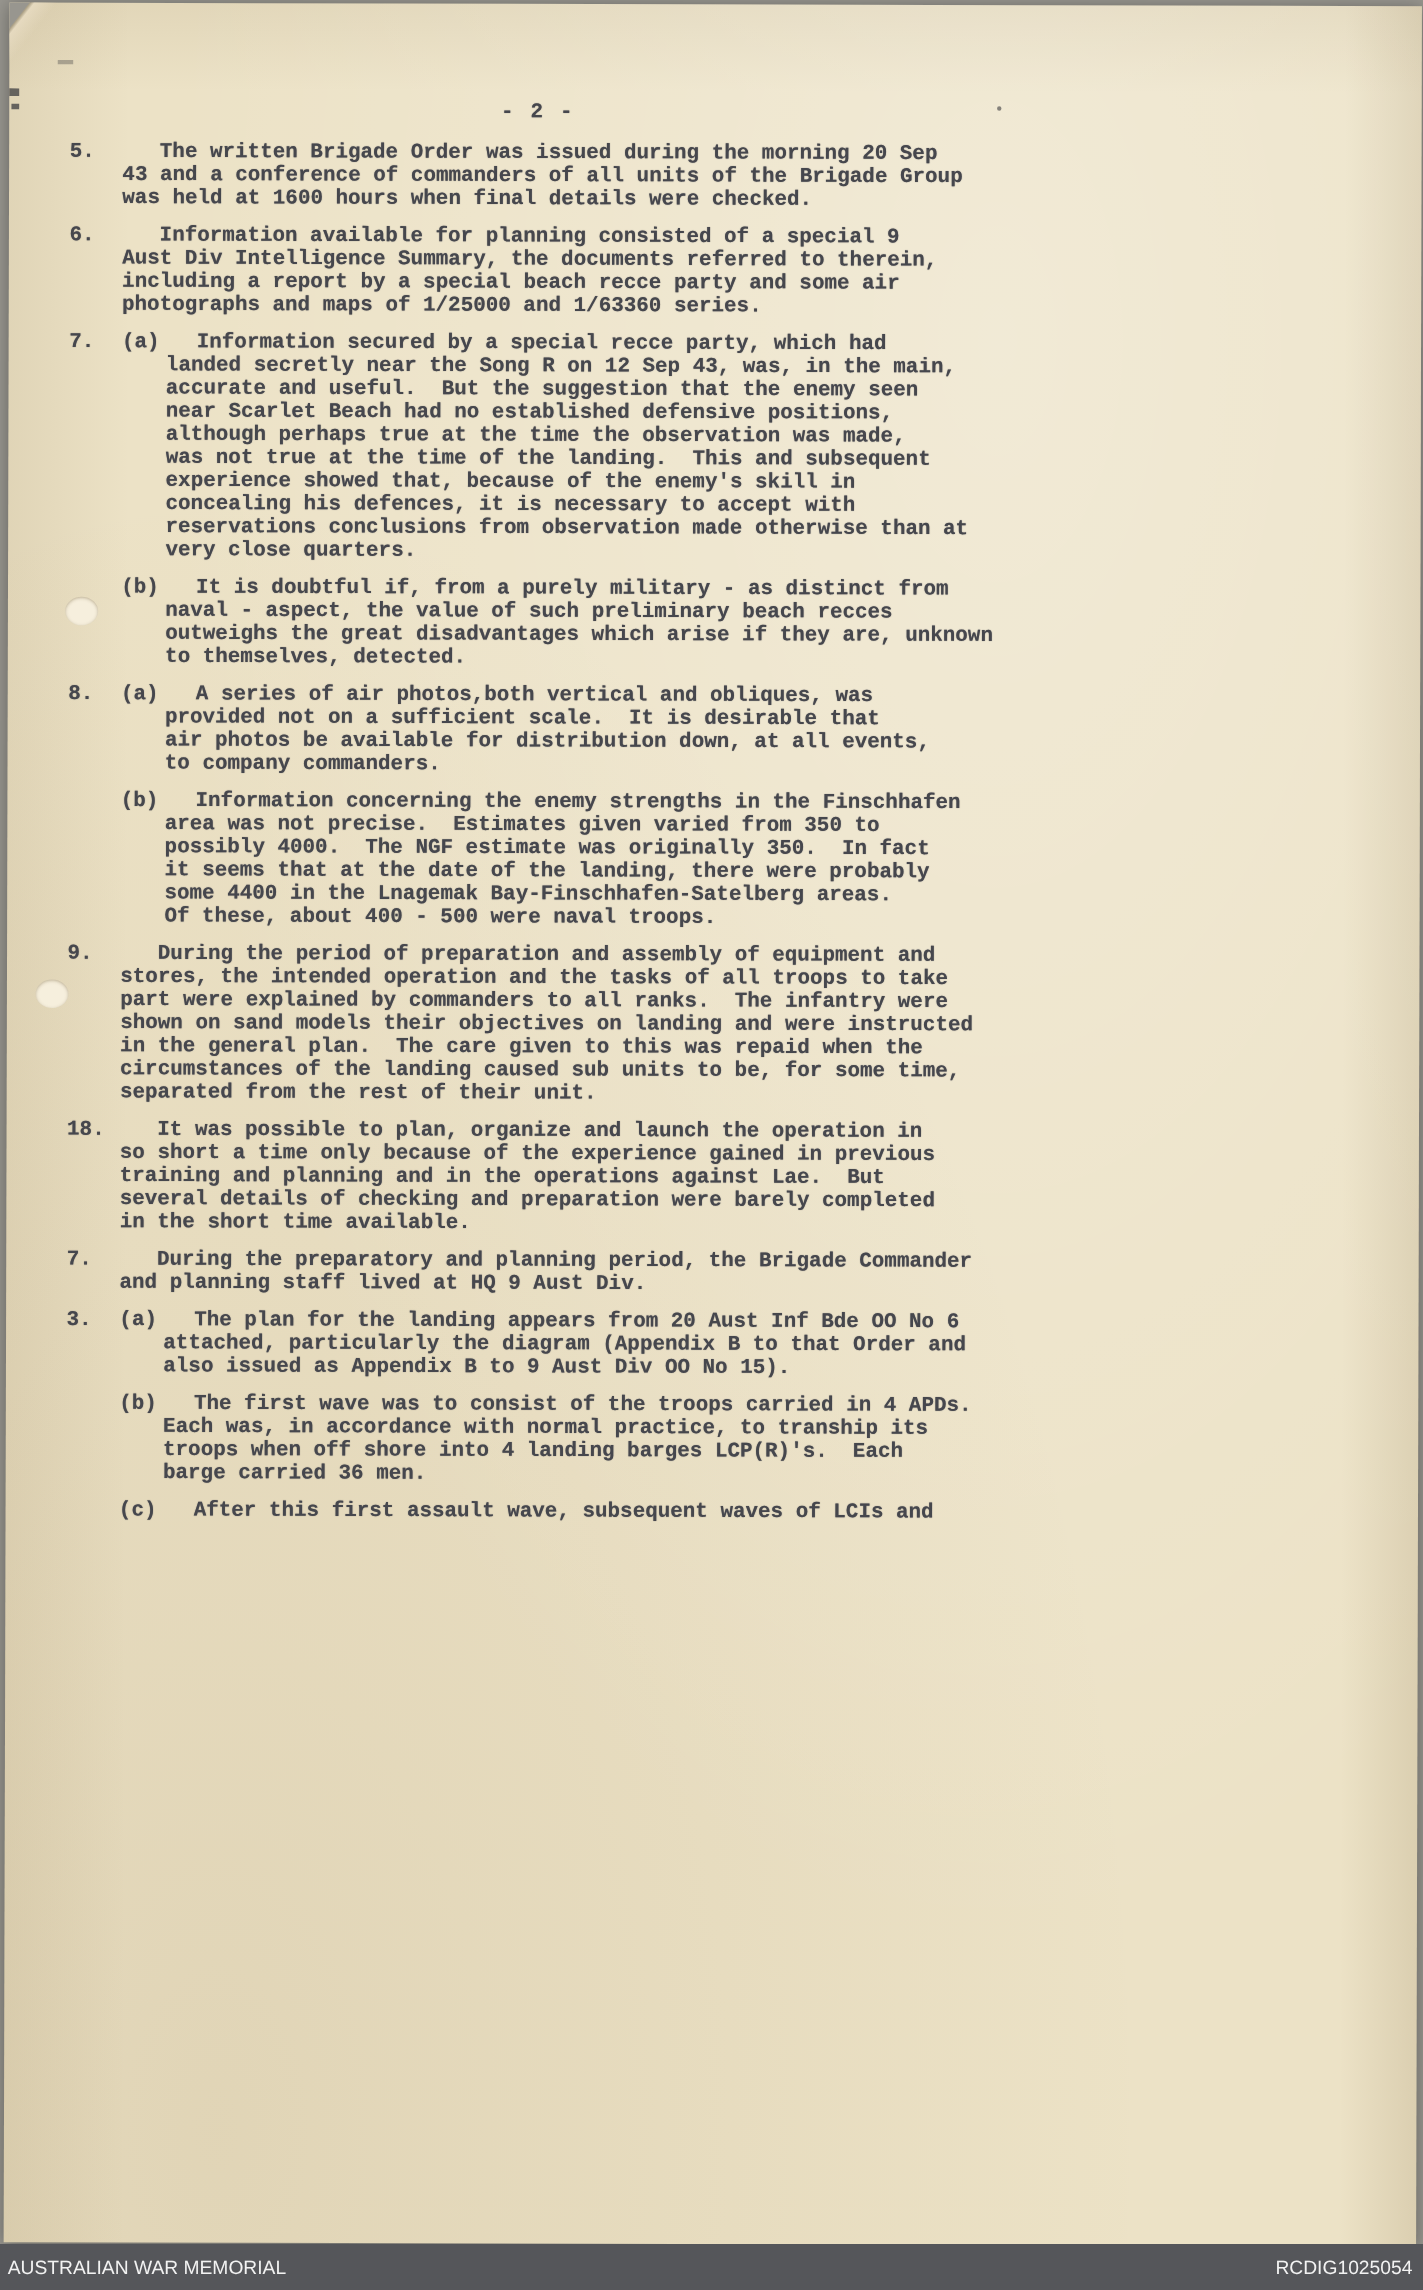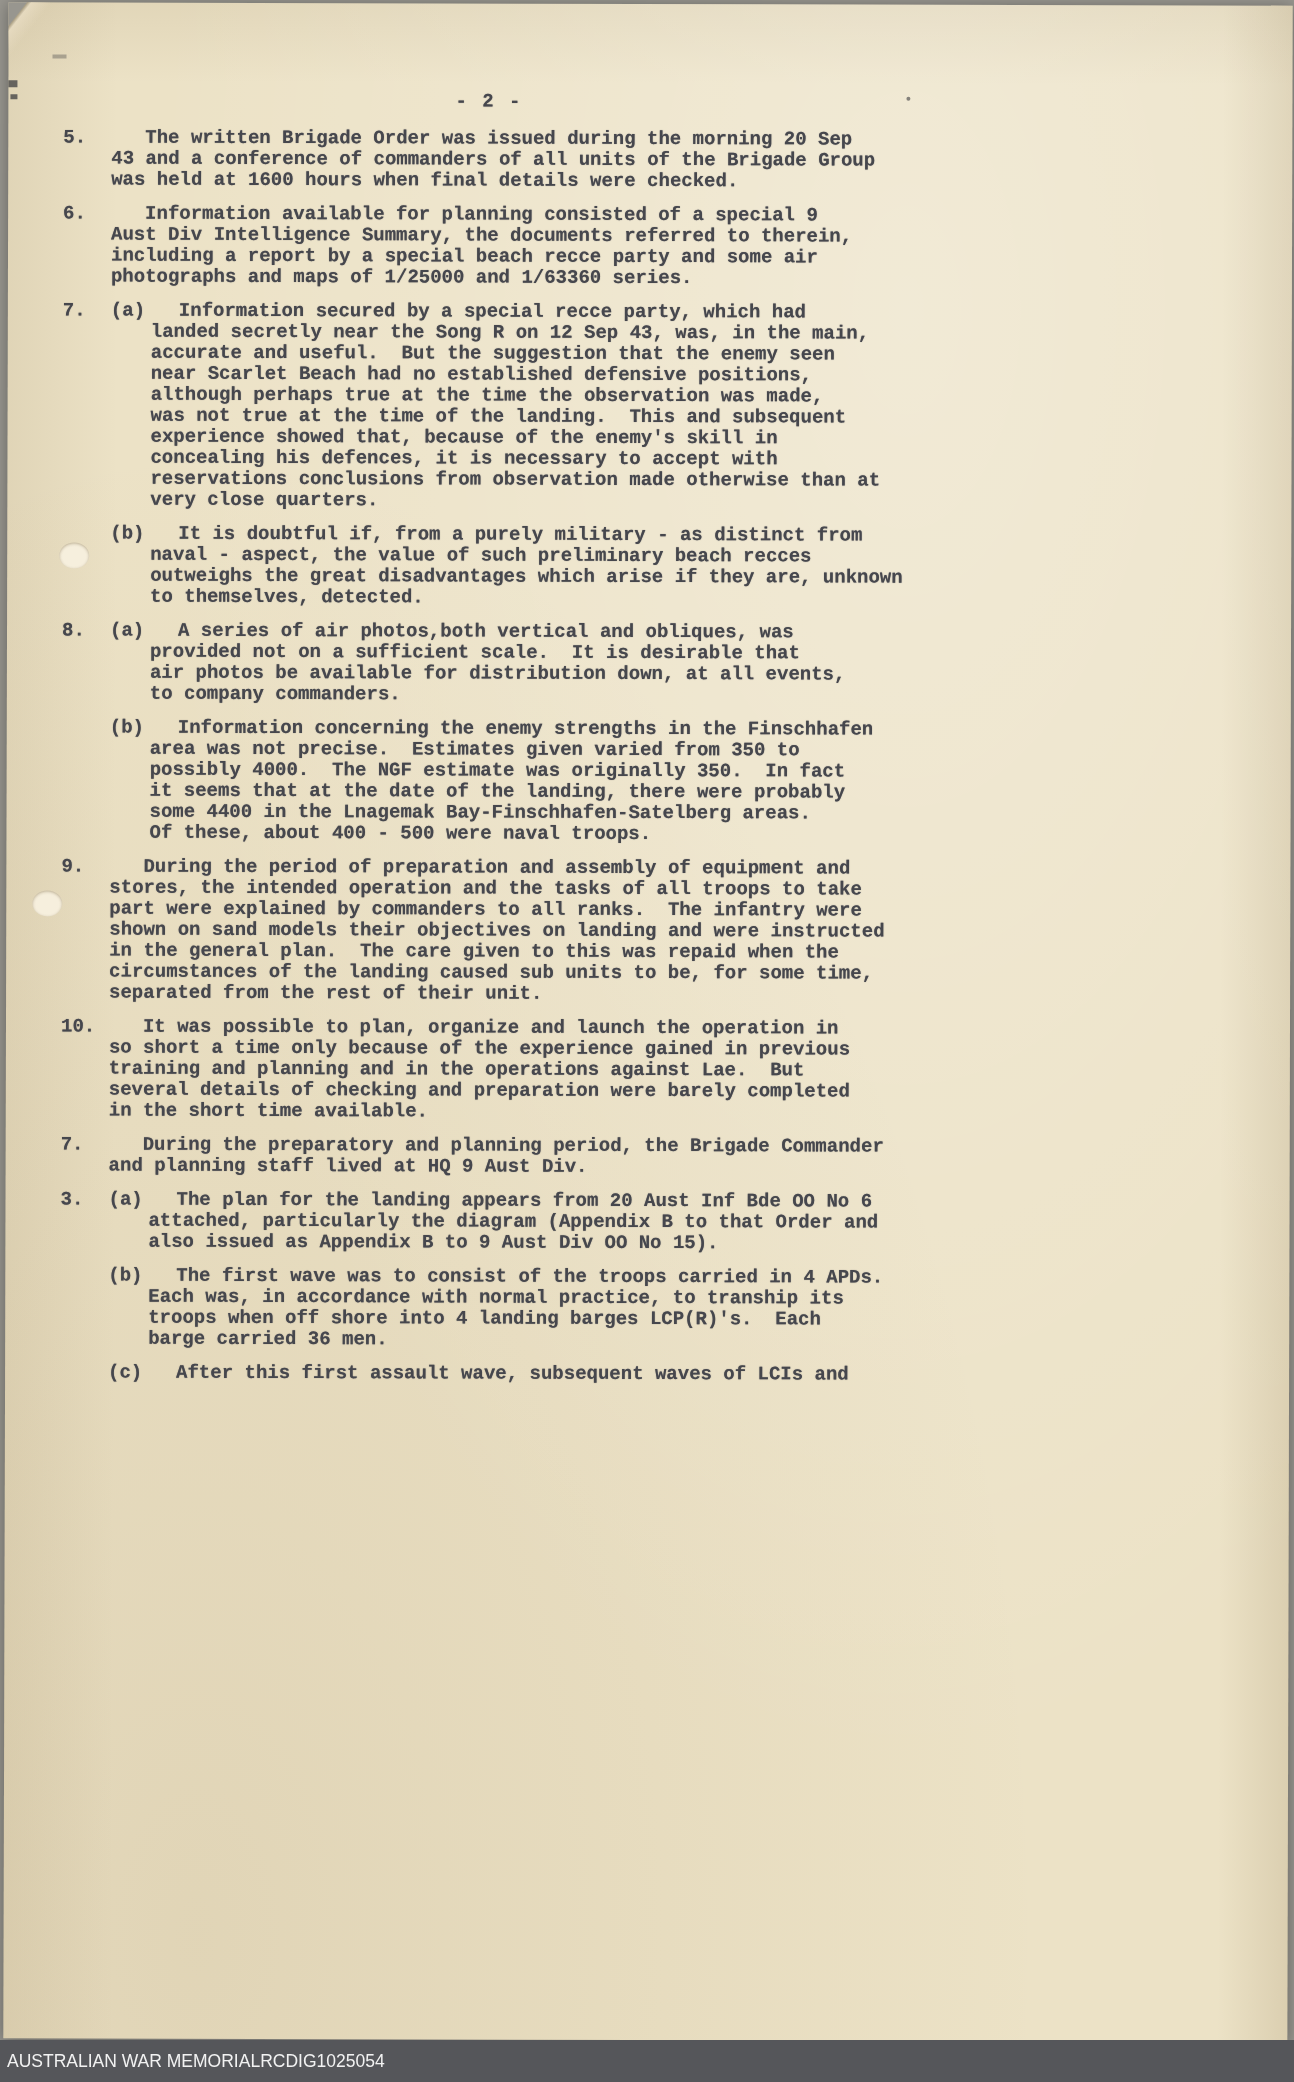--- a/index.html
+++ b/index.html
@@ -76,20 +76,21 @@
   .footer {
     position: absolute;
     left: 0; bottom: 0;
     width: 1294px; height: 42px;
     background: var(--footer_bar);
     color: var(--footer_text);
     font-family: "Liberation Sans", sans-serif;
     font-size: 17.5px;
     display: flex;
     align-items: center;
+    justify-content: space-between;
     padding: 0 10px 0 7px;
   }
 </style>
 </head>
 <body>
 
 <div class="stage">
   <div class="paper">
     <div class="corner-fold"></div>
     <div class="punch-hole hole-1"></div>
@@ -166,21 +167,21 @@
         <div class="body">During the period of preparation and assembly of equipment and
 stores, the intended operation and the tasks of all troops to take
 part were explained by commanders to all ranks.  The infantry were
 shown on sand models their objectives on landing and were instructed
 in the general plan.  The care given to this was repaid when the
 circumstances of the landing caused sub units to be, for some time,
 separated from the rest of their unit.</div>
       </div>
 
       <div class="para top-level">
-        <span class="num">10.</span>
+        <span class="num">18.</span>
         <div class="body">It was possible to plan, organize and launch the operation in
 so short a time only because of the experience gained in previous
 training and planning and in the operations against Lae.  But
 several details of checking and preparation were barely completed
 in the short time available.</div>
       </div>
 
       <div class="para top-level">
         <span class="num">7.</span>
         <div class="body">During the preparatory and planning period, the Brigade Commander

